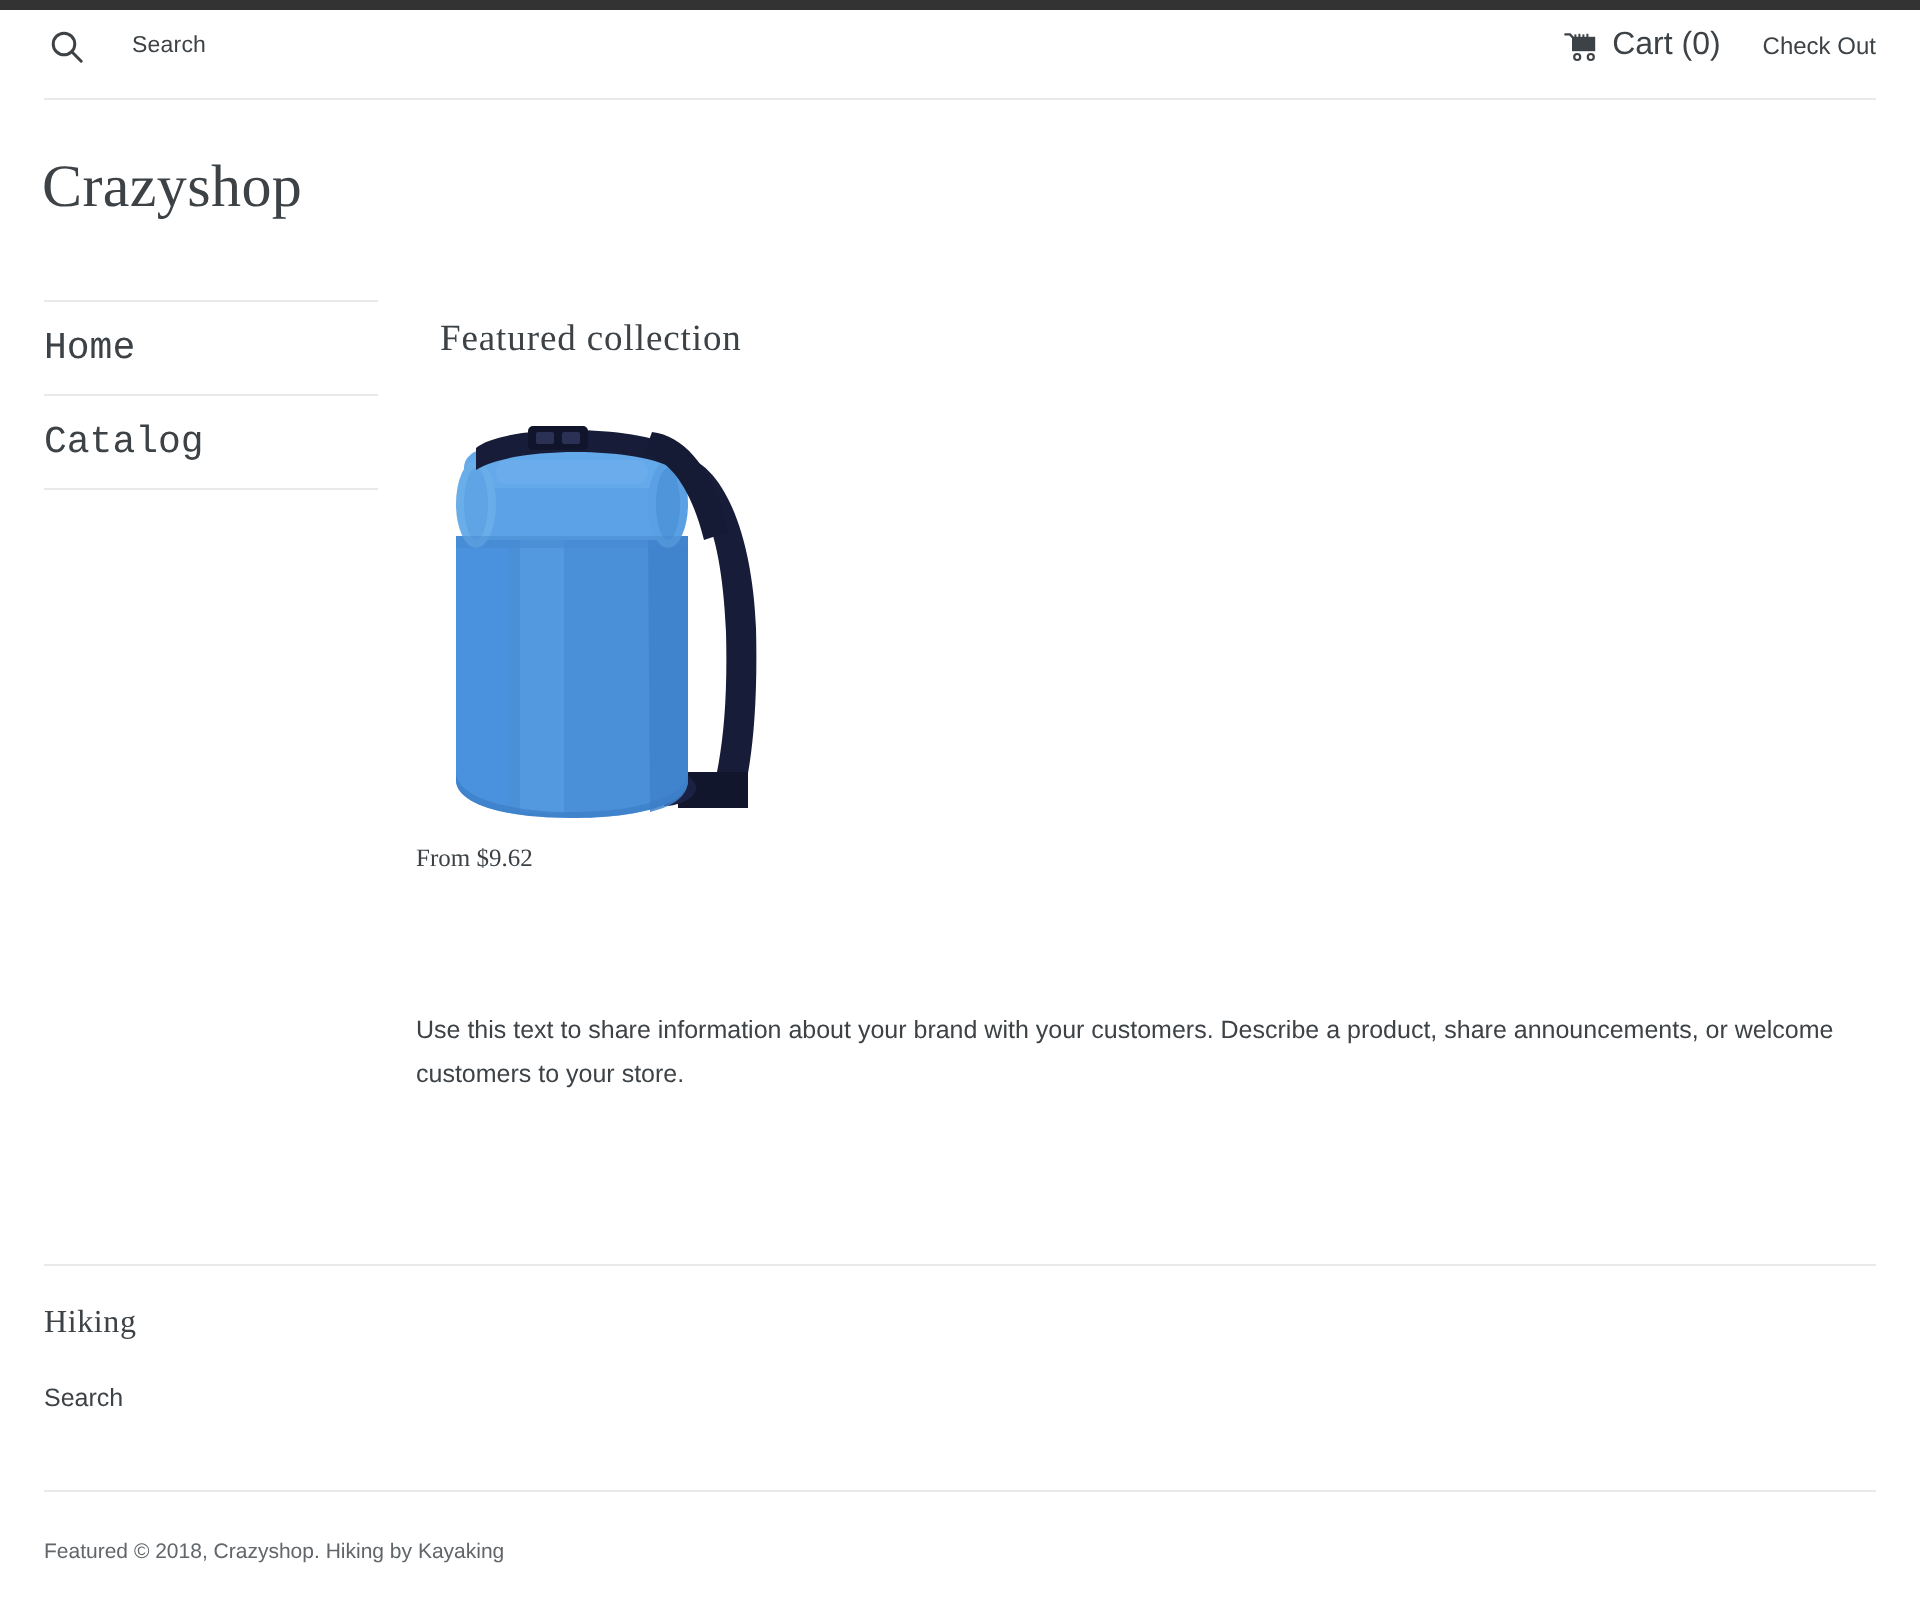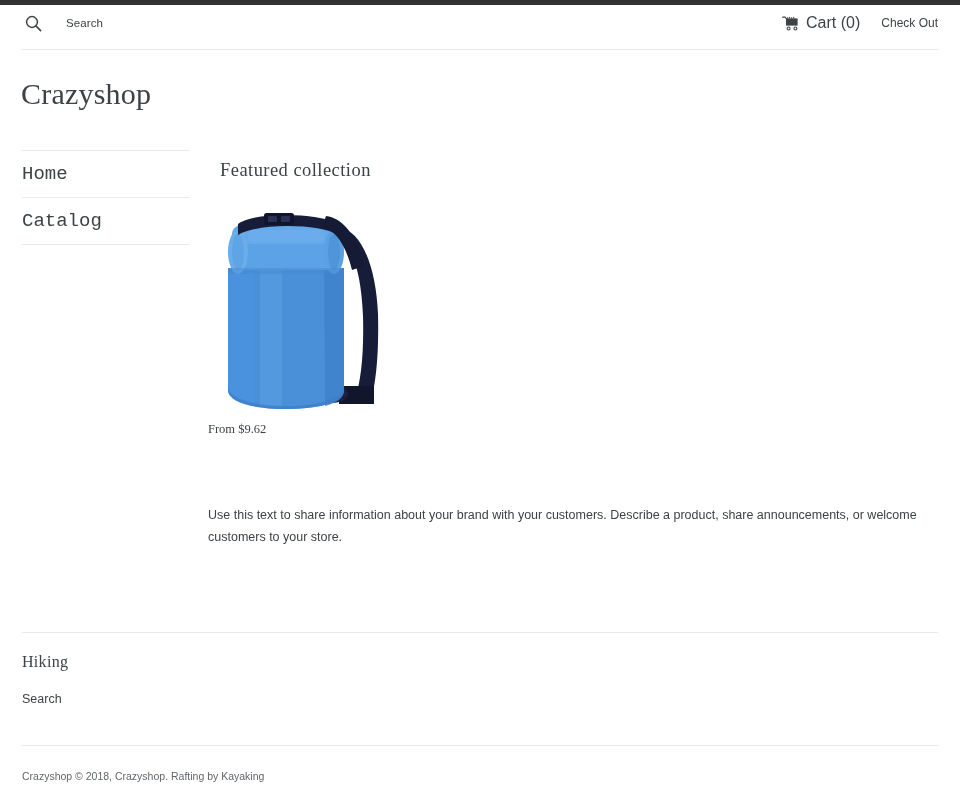--- a/index.html
+++ b/index.html
@@ -358,14 +358,14 @@
 <div class="footer-rule-top"></div>
 
 <footer class="footer">
   <h3 class="footer-heading">Hiking</h3>
   <a class="footer-link">Search</a>
 </footer>
 
 <div class="footer-rule-bottom"></div>
 
 <div class="copyright">
-  <span>Crazyshop © 2018, </span><a>Crazyshop</a><span>. Rafting by </span><a>Kayaking</a>
+  <span>Featured © 2018, </span><a>Crazyshop</a><span>. Hiking by </span><a>Kayaking</a>
 </div>
 
 </body></html>

